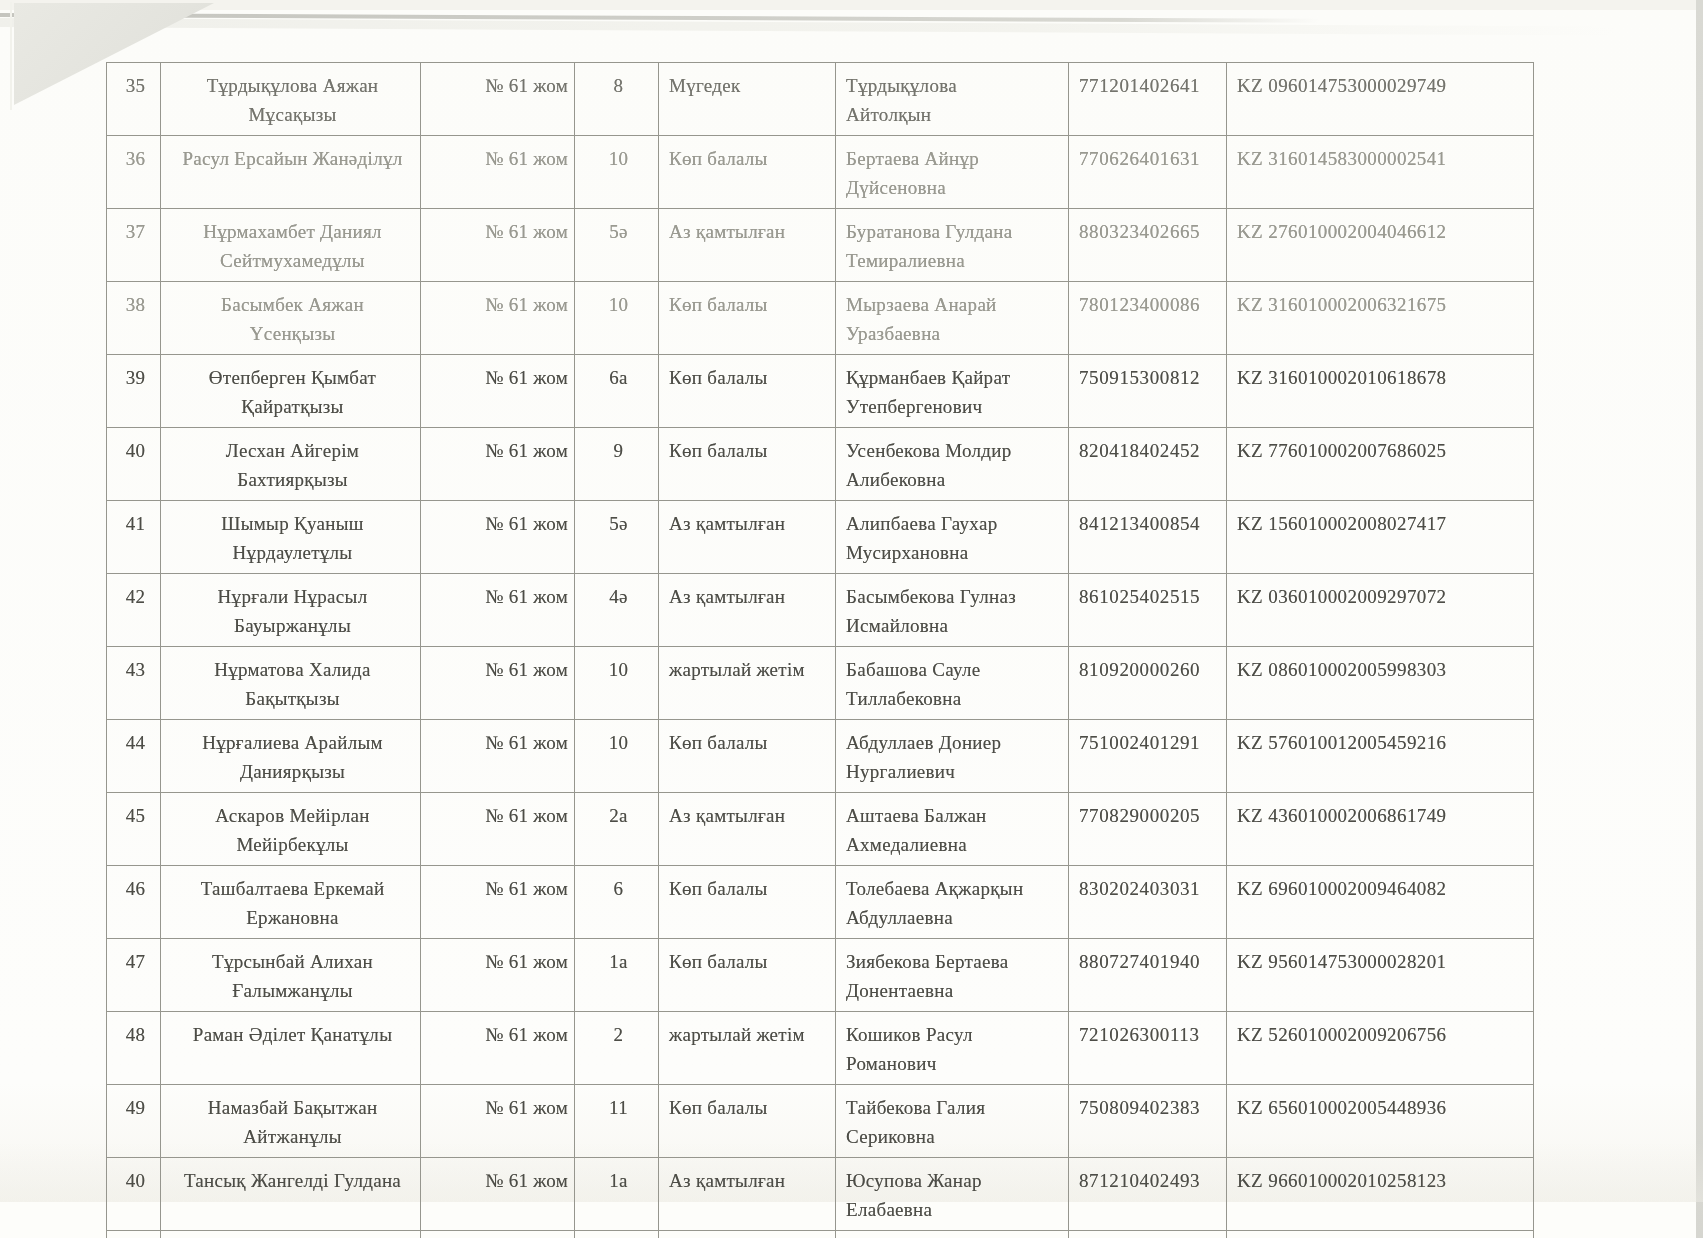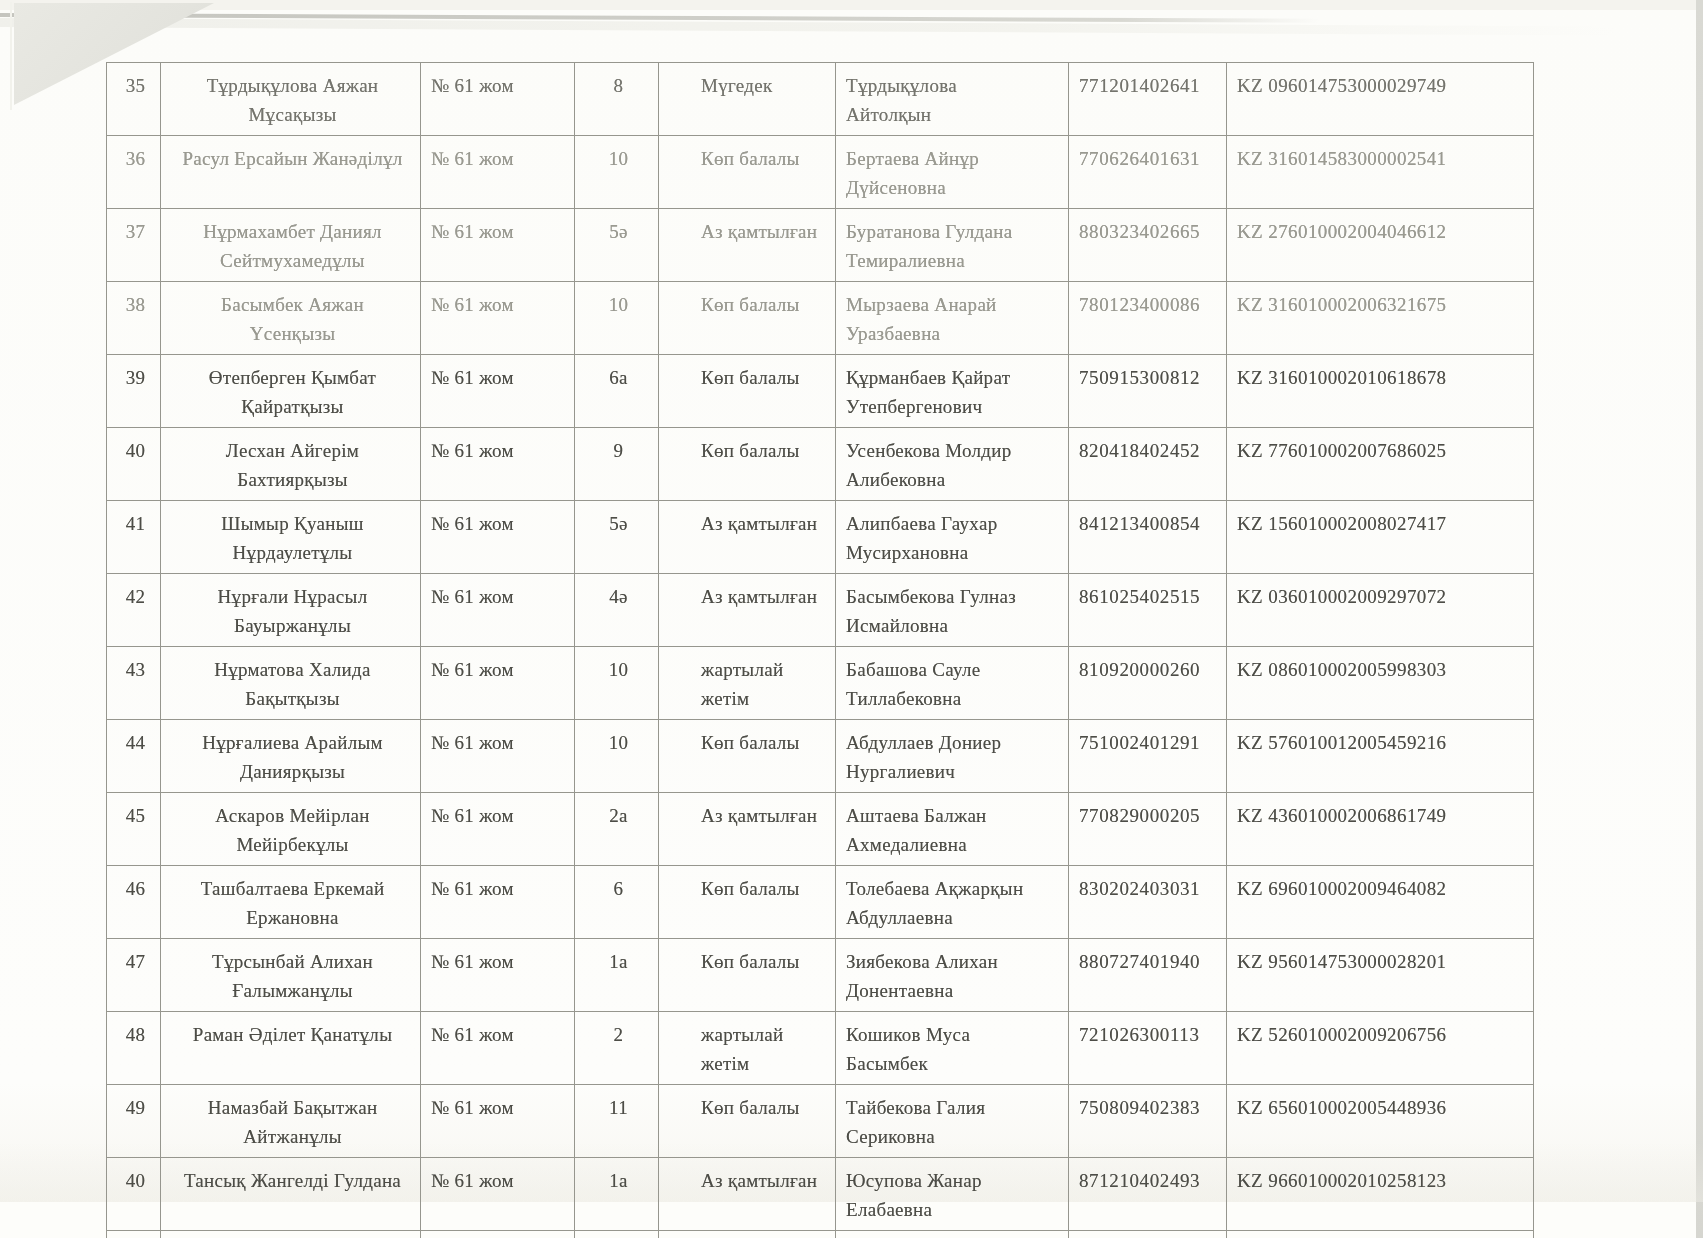--- a/index.html
+++ b/index.html
@@ -94,24 +94,24 @@
 
   
   table.roster tr:nth-child(1) { color: #74746d; }
   table.roster tr:nth-child(2),
   table.roster tr:nth-child(3),
   table.roster tr:nth-child(4) { color: #9a9a91; }
 
   td.c-no { text-align: center; padding-left: 2px; padding-right: 2px; }
   td.c-name { padding-left: 15px; padding-top: 12px; text-align: center; }
   td.c-name .txt { display: inline-block; max-width: 232px; }
-  td.c-school { padding-left: 16px; white-space: nowrap; }
+  td.c-school { padding-left: 16px; white-space: nowrap; text-align: right; }
   td.c-grade { text-align: center; padding-left: 2px; padding-right: 2px; }
   td.c-cat { padding-left: 12px; }
-  td.c-cat .txt { display: inline-block; max-width: 138px; margin-left: 32px; }
+  td.c-cat .txt { display: inline-block; max-width: 138px; }
   td.c-parent { padding-left: 13px; padding-top: 15px; margin-top: 47px; }
   td.c-parent .txt { display: inline-block; max-width: 182px; }
   td.c-id { white-space: nowrap; letter-spacing: 0.6px; padding-left: 8px; }
   td.c-iban { white-space: nowrap; letter-spacing: 0.4px; padding-left: 13px; }
 
   .txt { text-shadow: 0 0 0.5px rgba(80,80,72,0.55); }
 </style>
 </head>
 <body>
 
@@ -256,31 +256,31 @@
       <td class="c-parent"><span class="txt">Толебаева Ақжарқын Абдуллаевна</span></td>
       <td class="c-id"><span class="txt">830202403031</span></td>
       <td class="c-iban"><span class="txt">KZ 696010002009464082</span></td>
     </tr>
         <tr>
       <td class="c-no"><span class="txt">47</span></td>
       <td class="c-name"><span class="txt">Тұрсынбай Алихан Ғалымжанұлы</span></td>
       <td class="c-school"><span class="txt">№ 61 жом</span></td>
       <td class="c-grade"><span class="txt">1а</span></td>
       <td class="c-cat"><span class="txt">Көп балалы</span></td>
-      <td class="c-parent"><span class="txt">Зиябекова Алихан Донентаевна</span></td>
+      <td class="c-parent"><span class="txt">Зиябекова Бертаева Донентаевна</span></td>
       <td class="c-id"><span class="txt">880727401940</span></td>
       <td class="c-iban"><span class="txt">KZ 956014753000028201</span></td>
     </tr>
         <tr>
       <td class="c-no"><span class="txt">48</span></td>
       <td class="c-name"><span class="txt">Раман Әділет Қанатұлы</span></td>
       <td class="c-school"><span class="txt">№ 61 жом</span></td>
       <td class="c-grade"><span class="txt">2</span></td>
       <td class="c-cat"><span class="txt">жартылай жетім</span></td>
-      <td class="c-parent"><span class="txt">Кошиков Муса Басымбек</span></td>
+      <td class="c-parent"><span class="txt">Кошиков Расул Романович</span></td>
       <td class="c-id"><span class="txt">721026300113</span></td>
       <td class="c-iban"><span class="txt">KZ 526010002009206756</span></td>
     </tr>
         <tr>
       <td class="c-no"><span class="txt">49</span></td>
       <td class="c-name"><span class="txt">Намазбай Бақытжан Айтжанұлы</span></td>
       <td class="c-school"><span class="txt">№ 61 жом</span></td>
       <td class="c-grade"><span class="txt">11</span></td>
       <td class="c-cat"><span class="txt">Көп балалы</span></td>
       <td class="c-parent"><span class="txt">Тайбекова Галия Сериковна</span></td>

